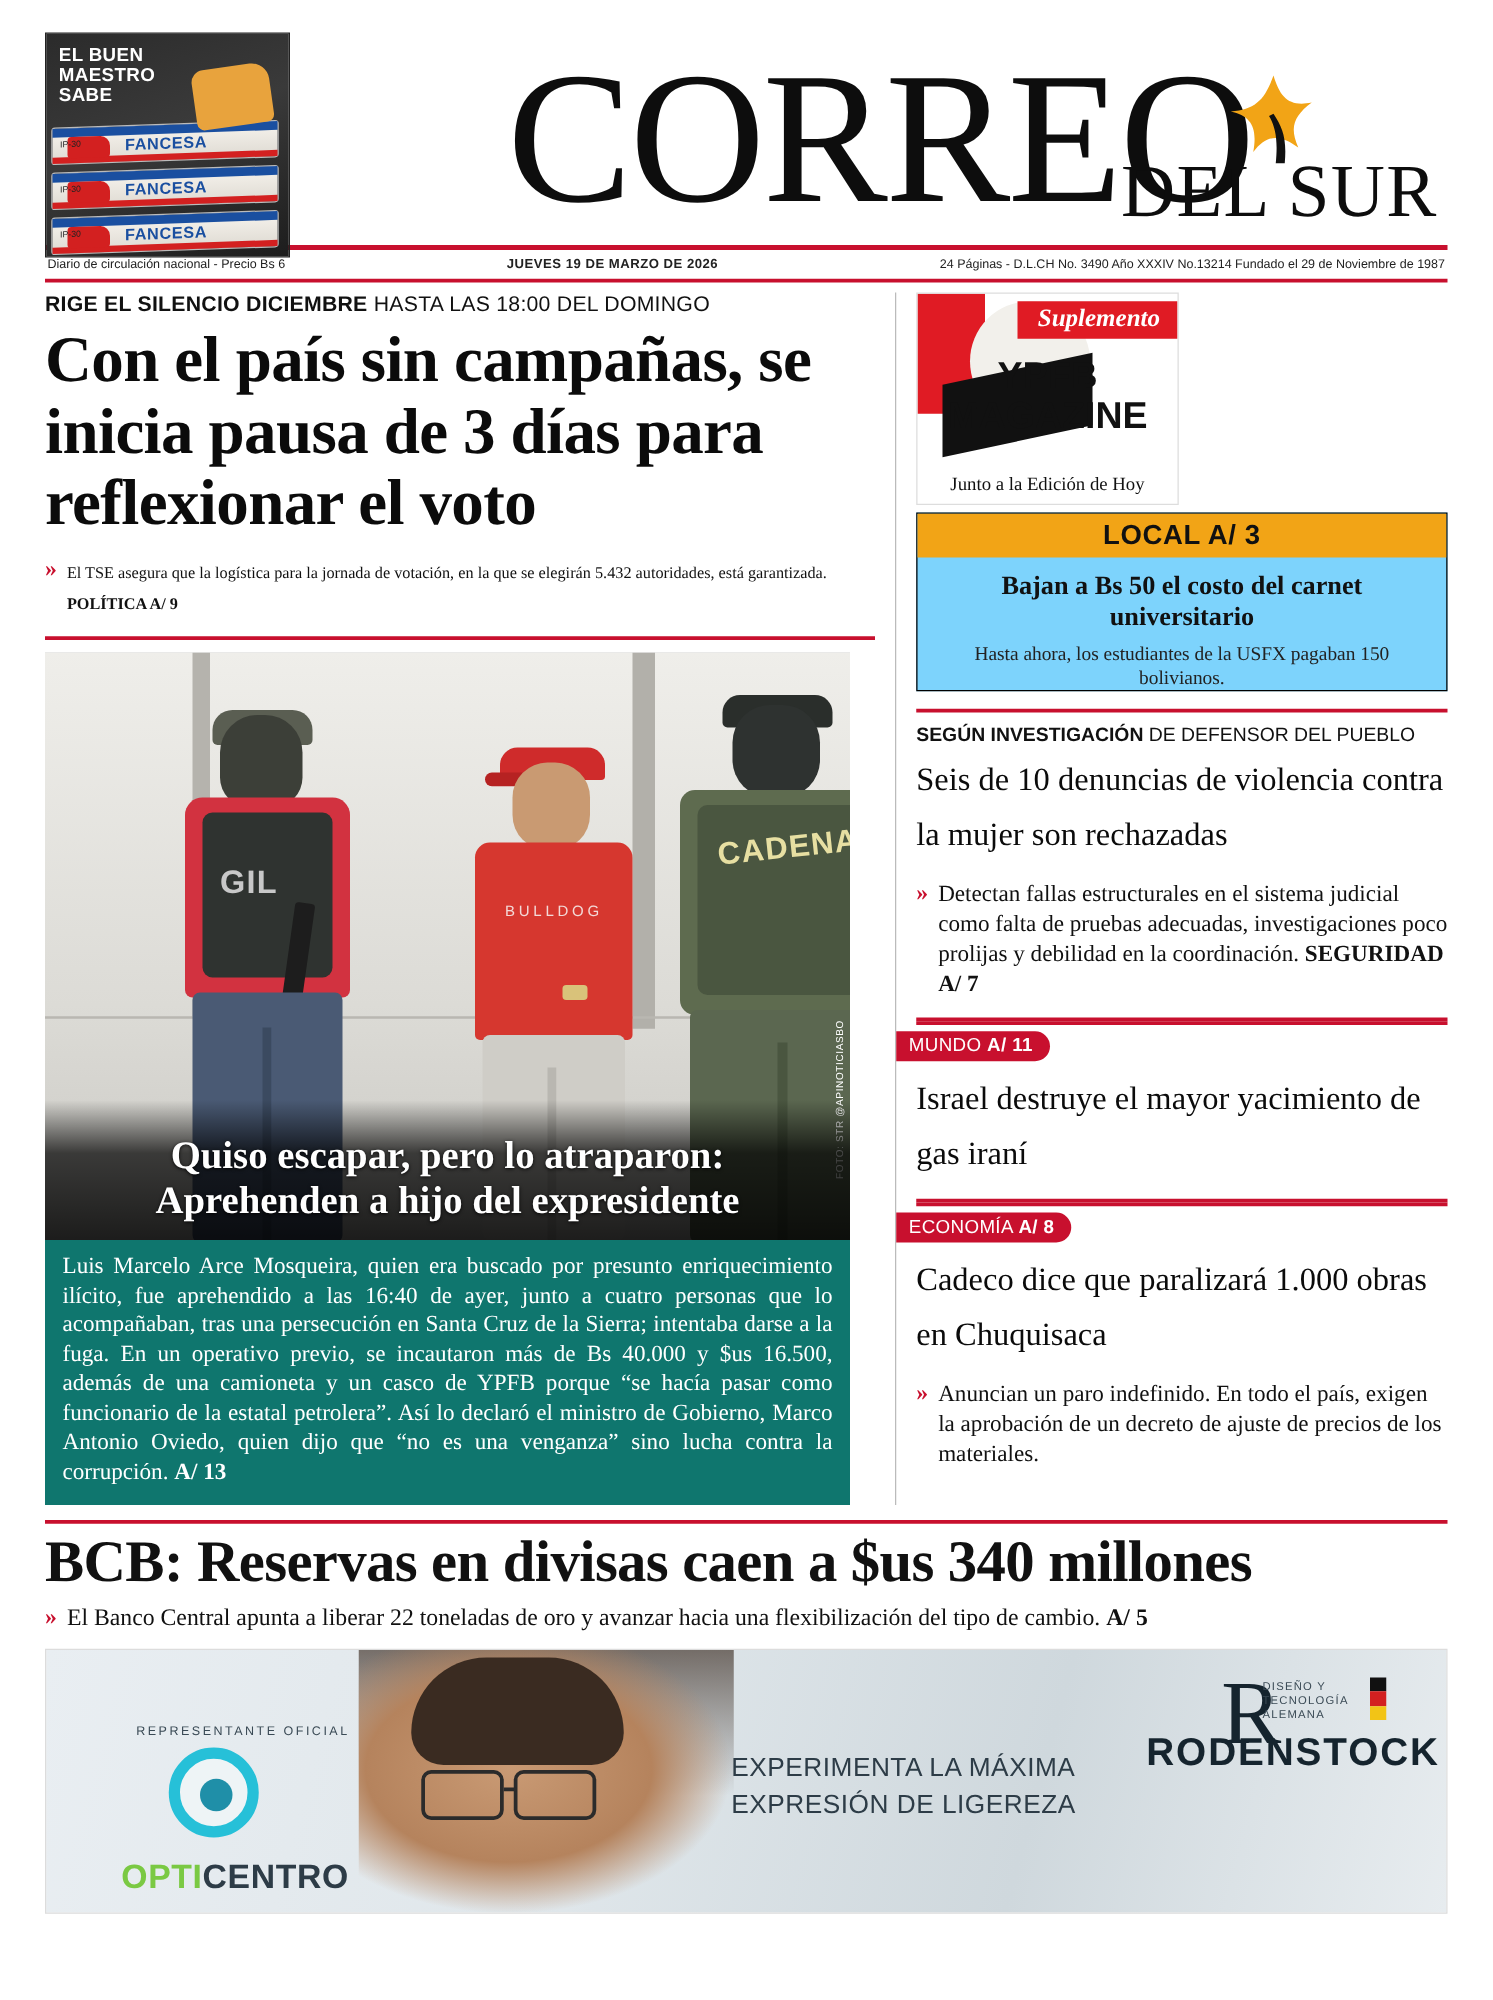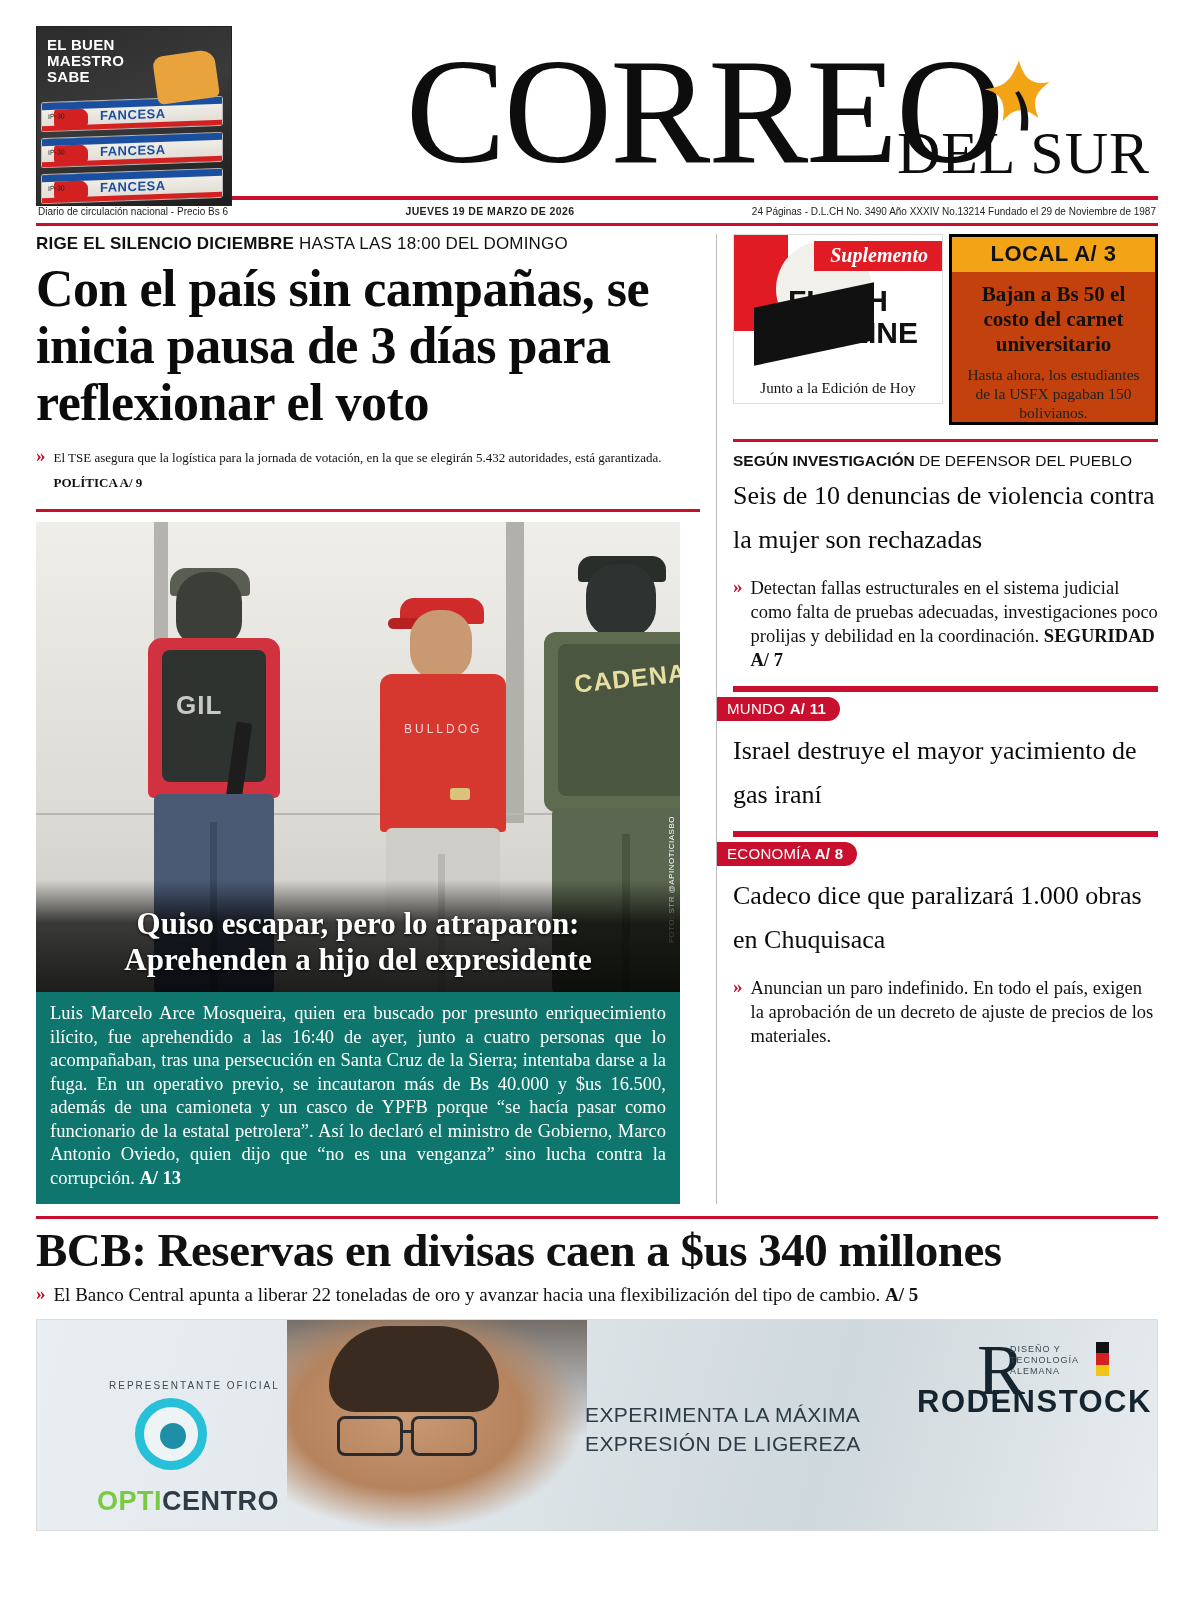--- a/index.html
+++ b/index.html
@@ -134,40 +134,40 @@
     font-family:"Liberation Serif", serif; font-weight:700; font-size:31px; line-height:36px;
     text-shadow: 0 1px 3px rgba(0,0,0,.9);
   }
   .photo-caption {
     background:#0f766e; color:#fff; padding:10px 14px 14px 14px; width:644px;
     font-size:18.5px; line-height:23.5px; text-align: justify;
   }
   .photo-caption b { font-weight:700; }
 
   
-  .promo-row { display:flex; gap:6px; }
+  .promo-row { display:flex; gap:6px;flex-direction:column; }
   .suplemento {
     width:210px; height:170px; position:relative; background:#fff; border:1px solid #ddd; overflow:hidden;
   }
   .sup-red { position:absolute; left:0; top:0; width:54px; height:96px; background:#e01b24; }
   .sup-black { position:absolute; left:20px; top:60px; width:120px; height:58px; background:#111; transform: skewY(-12deg); }
   .sup-circle { position:absolute; left:42px; top:6px; width:96px; height:96px; border-radius:50%; background:#f2f0eb; }
   .sup-label {
     position:absolute; right:0; top:6px; background:#e01b24; color:#fff; padding:3px 14px 4px 16px;
     font-family:"Liberation Serif",serif; font-style:italic; font-weight:700; font-size:20px;
   }
   .sup-flash {
     position:absolute; left:0; right:0; top:50px; text-align:center;
     font-family:"Liberation Sans",sans-serif; font-weight:800; font-size:30px; line-height:32px; color:#111;
   }
   .sup-foot {
     position:absolute; left:0; right:0; bottom:6px; text-align:center;
     font-family:"Liberation Serif",serif; font-size:15px; color:#111;
   }
-  .local-box { flex:1; border:3px solid #000000; position:relative; background:#c2410c; }
+  .local-box { flex:1; border:1px solid #000000; position:relative; background:#7dd3fc; }
   .local-tag {
     background:#f2a416; color:#111; font-family:"Liberation Sans",sans-serif; font-weight:800;
     font-size:22px; letter-spacing:.5px; text-align:center; padding:4px 0 5px 0;
   }
   .local-head {
     font-family:"Liberation Serif",serif; font-weight:700; font-size:21px; line-height:25px;
     text-align:center; padding:10px 8px 0 8px;
   }
   .local-sub {
     font-family:"Liberation Serif",serif; font-size:15.5px; line-height:19px; text-align:center;
@@ -383,21 +383,21 @@
 
     <div class="col-right">
 
       <div class="promo-row">
         <div class="suplemento">
           <div class="sup-red"></div>
           <div class="sup-circle"></div>
           <div class="sup-black"></div>
           <div class="sup-label">Suplemento</div>
           <div class="sup-flash">
-            <div>FLASH</div>
+            <div>YPFB</div>
             <div>MAGAZINE</div>
           </div>
           <div class="sup-foot">Junto a la Edición de Hoy</div>
         </div>
 
         <div class="local-box">
           <div class="local-tag">LOCAL A/ 3</div>
           <div class="local-head">Bajan a Bs 50 el costo del carnet universitario</div>
           <div class="local-sub">Hasta ahora, los estudiantes de la USFX pagaban 150 bolivianos.</div>
         </div>

